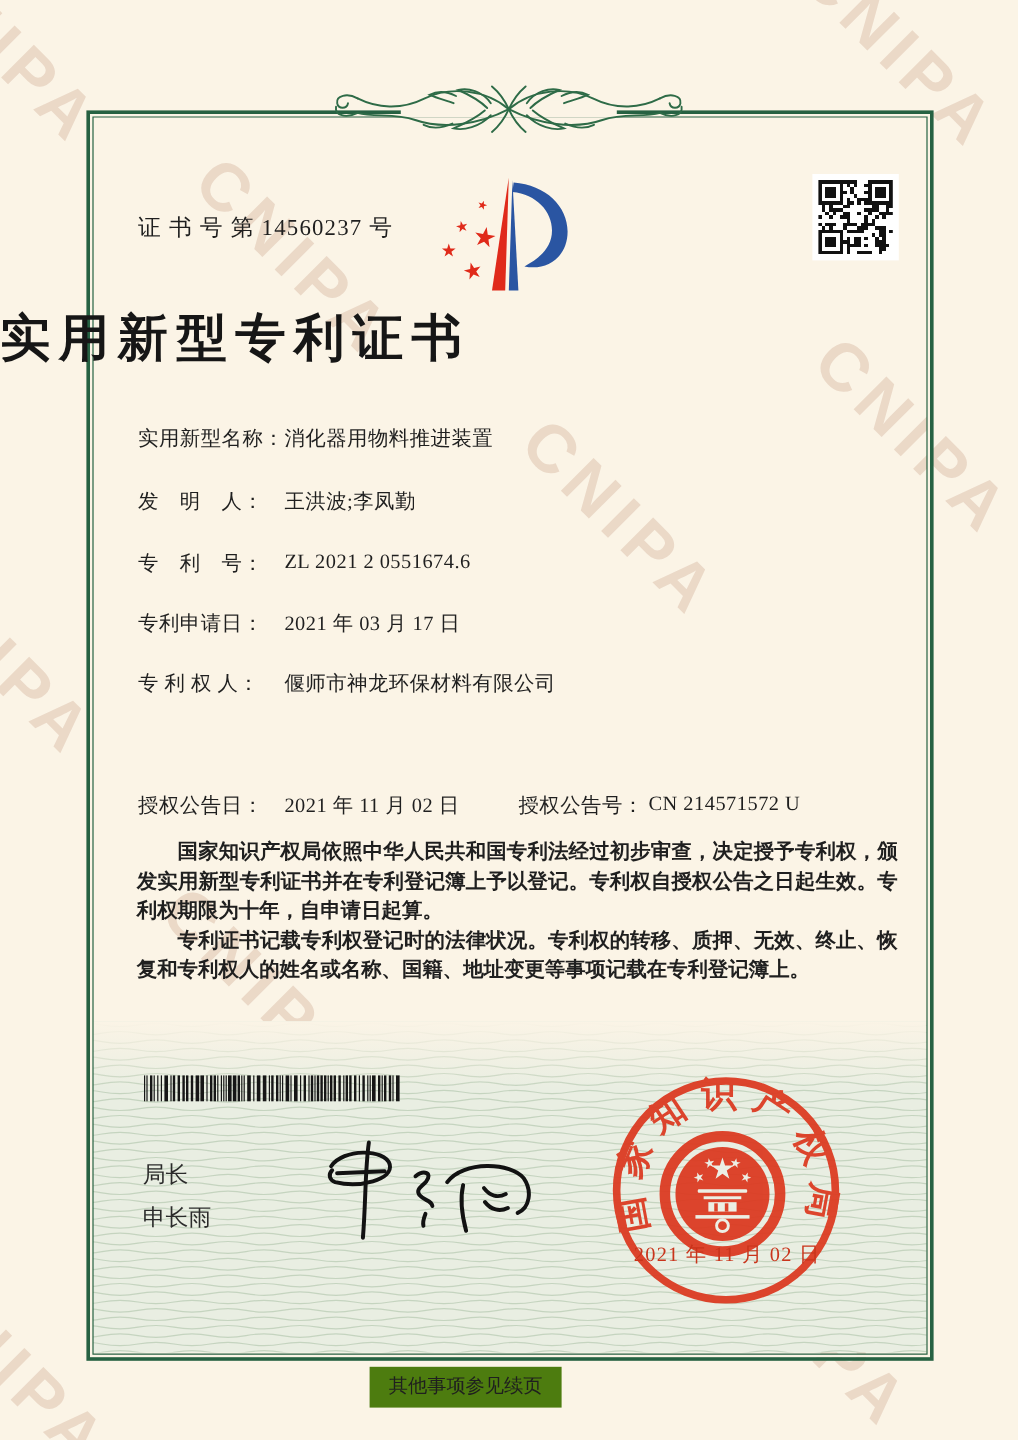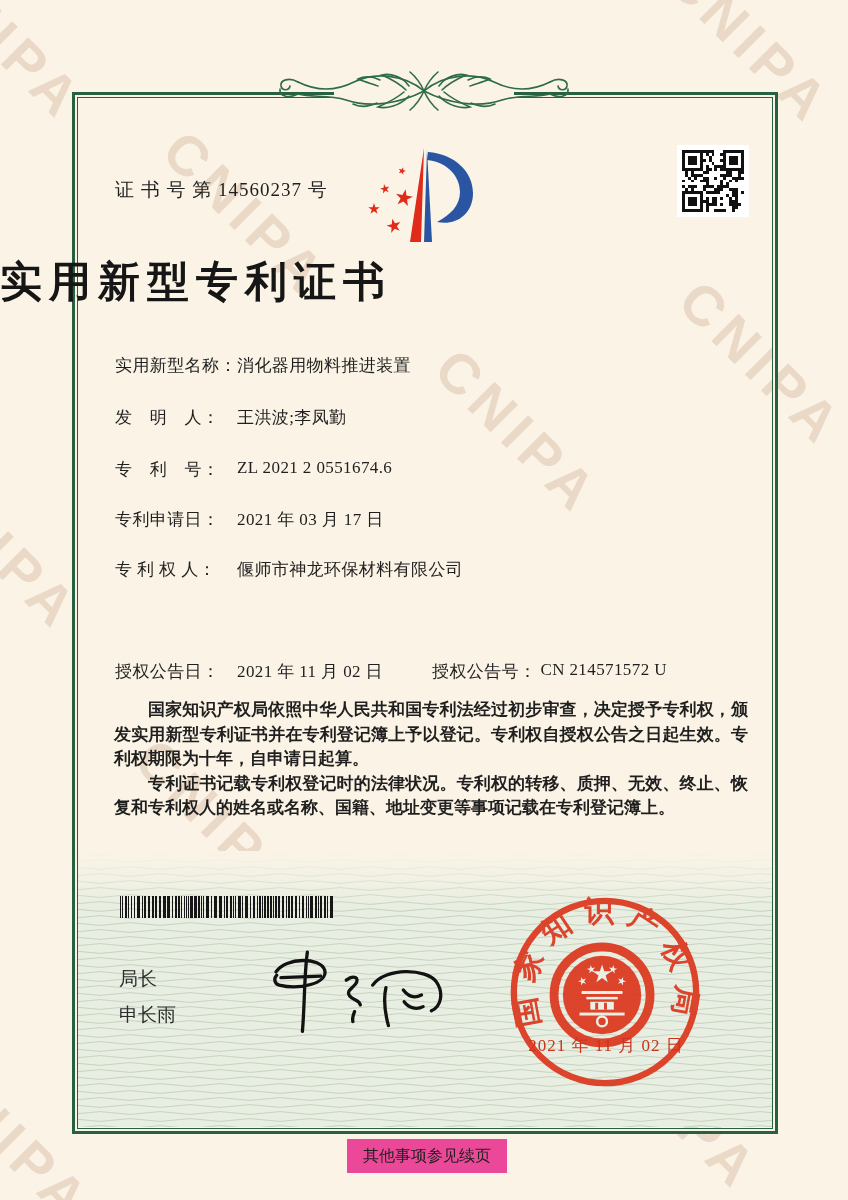--- a/index.html
+++ b/index.html
@@ -42,21 +42,21 @@
   .barcode{position:absolute;left:120px;top:896px;z-index:4;}
   .officer-title{position:absolute;left:119px;top:966px;font-family:"Liberation Sans","DejaVu Sans",sans-serif;
              font-size:19px;color:#2b2b2b;z-index:4;}
   .officer-name{position:absolute;left:119px;top:1002px;font-family:"Liberation Sans","DejaVu Sans",sans-serif;
              font-size:19px;color:#2b2b2b;z-index:4;}
   .signature{position:absolute;left:228px;top:938px;z-index:5;}
   .seal{position:absolute;left:507px;top:894px;width:196px;height:196px;z-index:5;opacity:.93;}
   .seal-date{position:absolute;left:510px;top:1034px;width:192px;text-align:center;font-size:17px;
              color:#c9341b;letter-spacing:1px;z-index:6;}
   .page-num{position:absolute;left:72px;width:700px;top:1092px;text-align:center;font-size:15px;z-index:4;}
-  .note-box{position:absolute;left:347px;top:1139px;width:160px;height:34px;background:#ec4899;
+  .note-box{position:absolute;left:308px;top:1139px;width:160px;height:34px;background:#4d7c0f;
             text-align:center;line-height:34px;font-size:16px;z-index:4;}
 </style>
 </head>
 <body>
 
 <div class="page">
 
   <div class="wm" style="left:-48px;top:-58px">CNIPA</div>
   <div class="wm" style="left:700px;top:-54px">CNIPA</div>
   <div class="wm" style="left:196px;top:118px">CNIPA</div>

